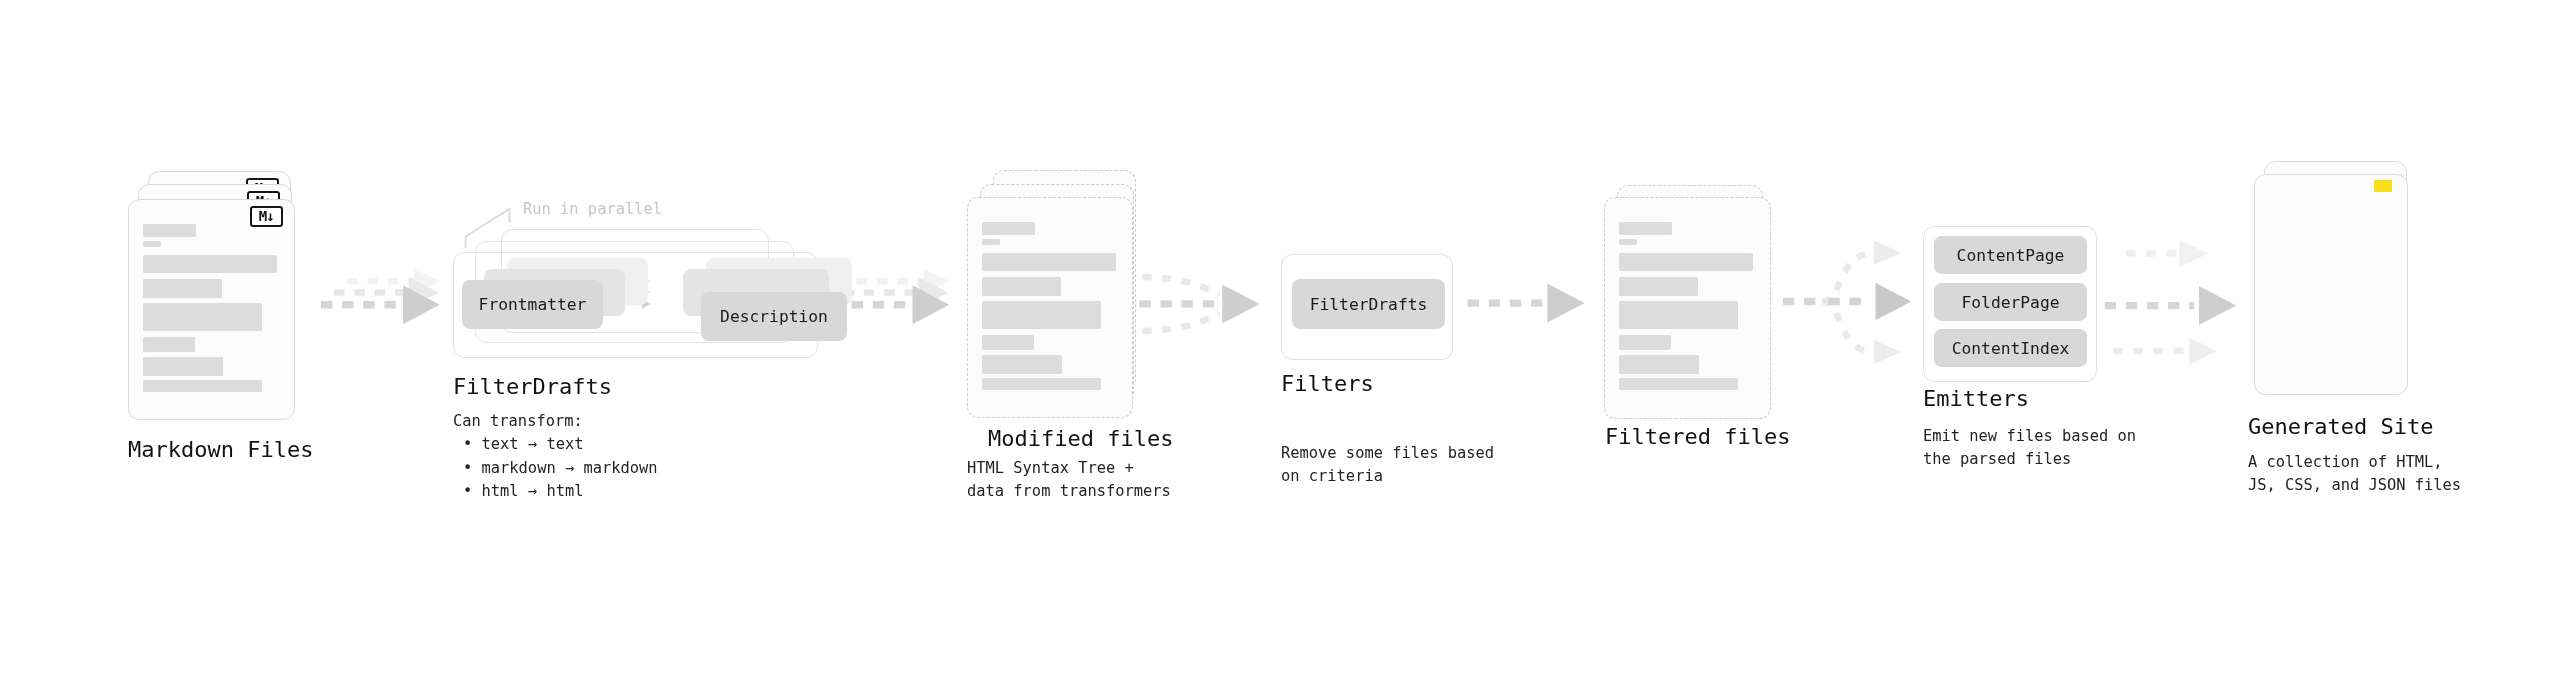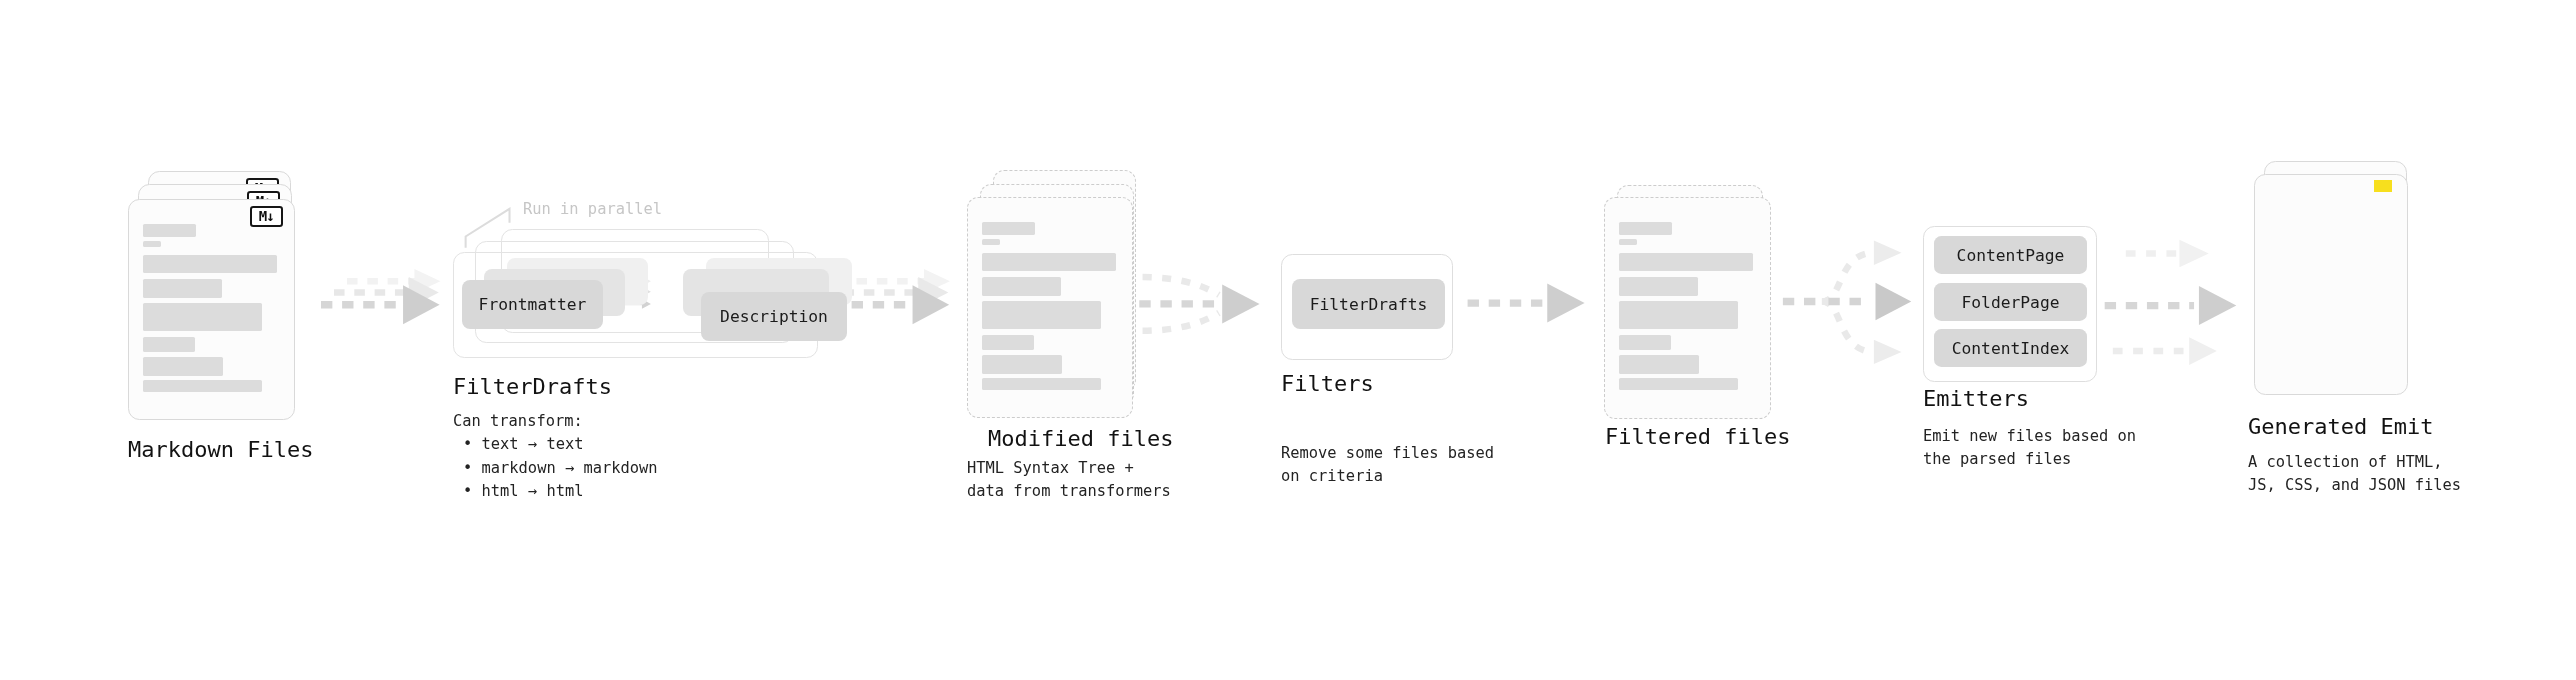--- a/index.html
+++ b/index.html
@@ -203,20 +203,20 @@
 
   <div class="file-card" style="left:2264px;top:161px;width:143px;height:221px;">
     <div class="css-badge">
       <span class="css-txt">CSS</span>
       <span class="css-bar"></span>
     </div>
   </div>
   <div class="file-card" style="left:2254px;top:174px;width:154px;height:221px;">
     <div class="js-badge"></div>
   </div>
-  <div class="stage-title" style="left:2248px;top:414px;">Generated Emit</div>
+  <div class="stage-title" style="left:2248px;top:414px;">Generated Site</div>
   <div class="stage-sub" style="left:2248px;top:451px;">
     <span>A collection of HTML,</span>
     <span>JS, CSS, and JSON files</span>
   </div>
 
 </div>
 
 
 </body></html>

